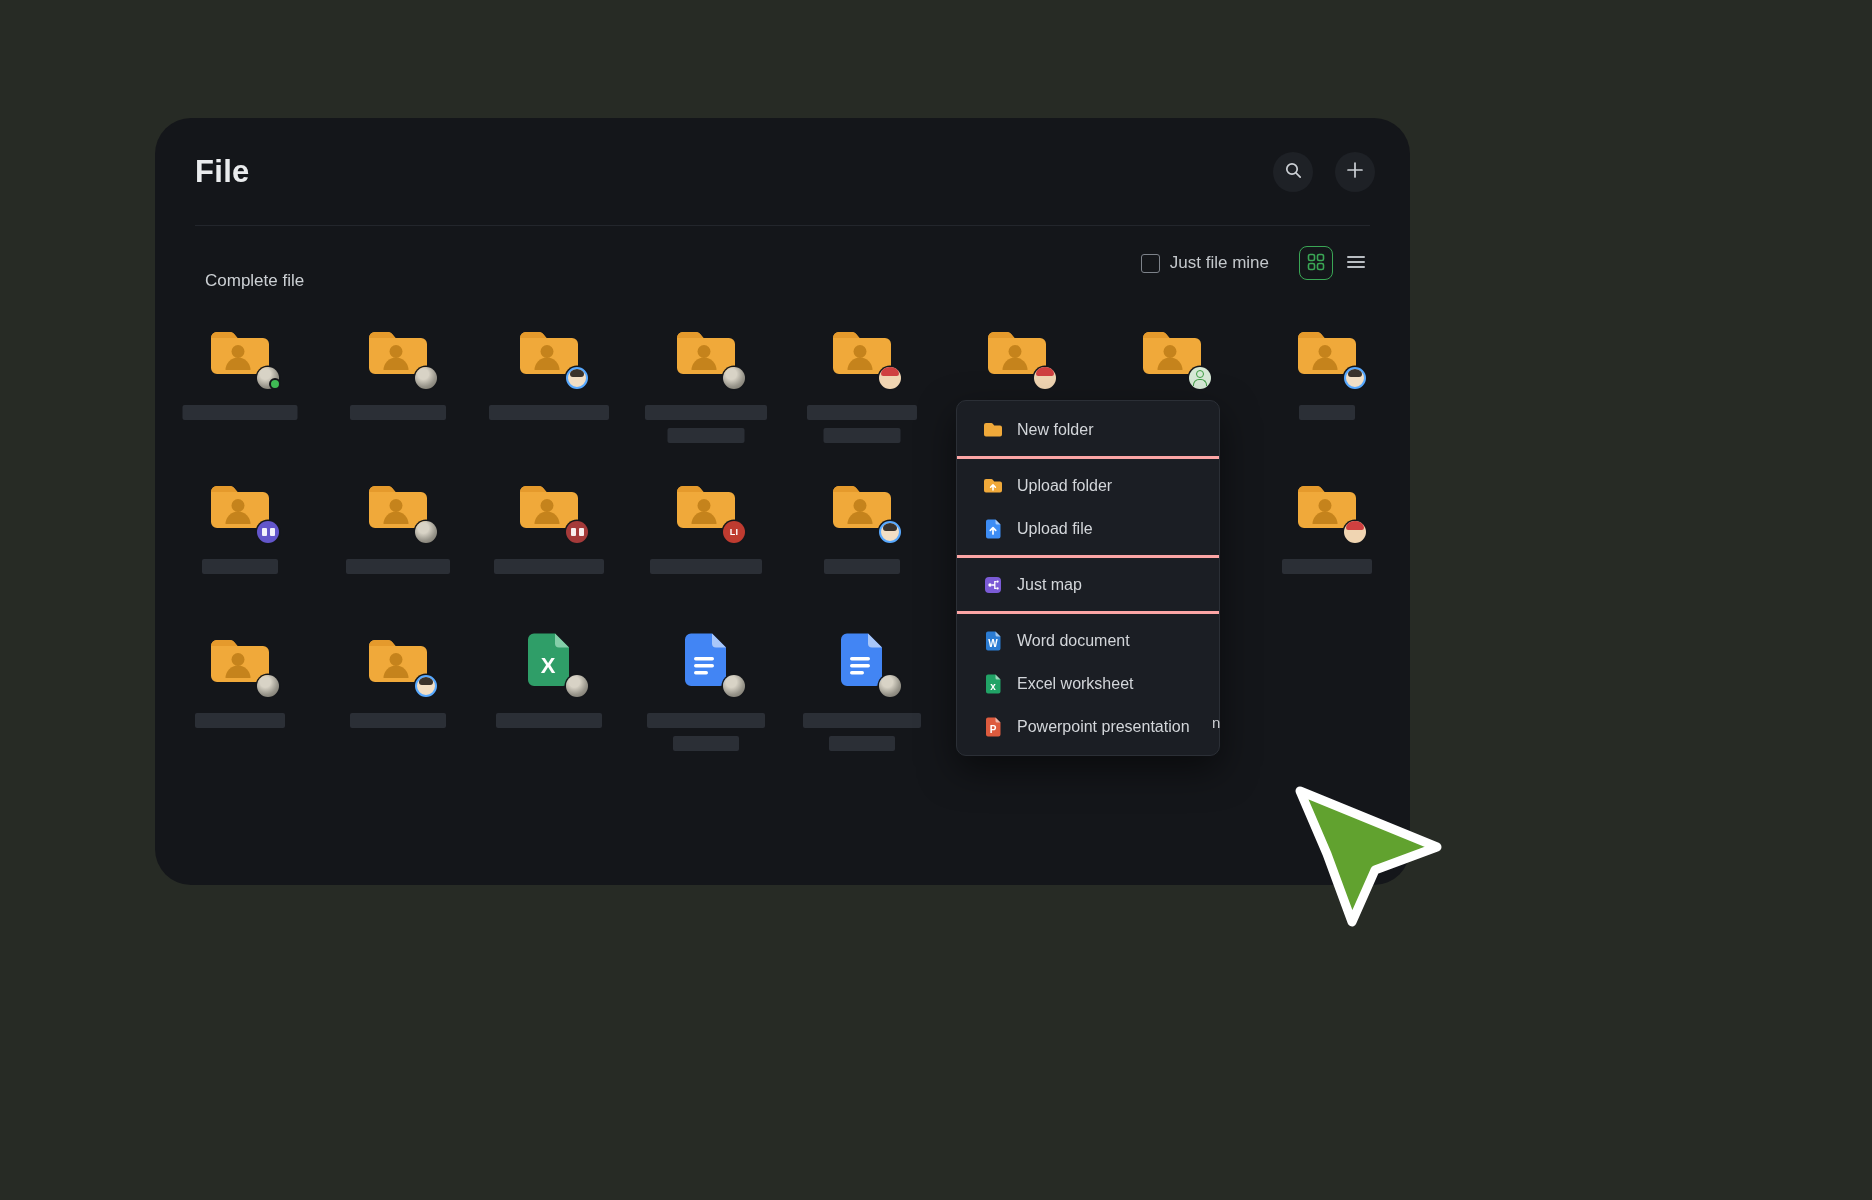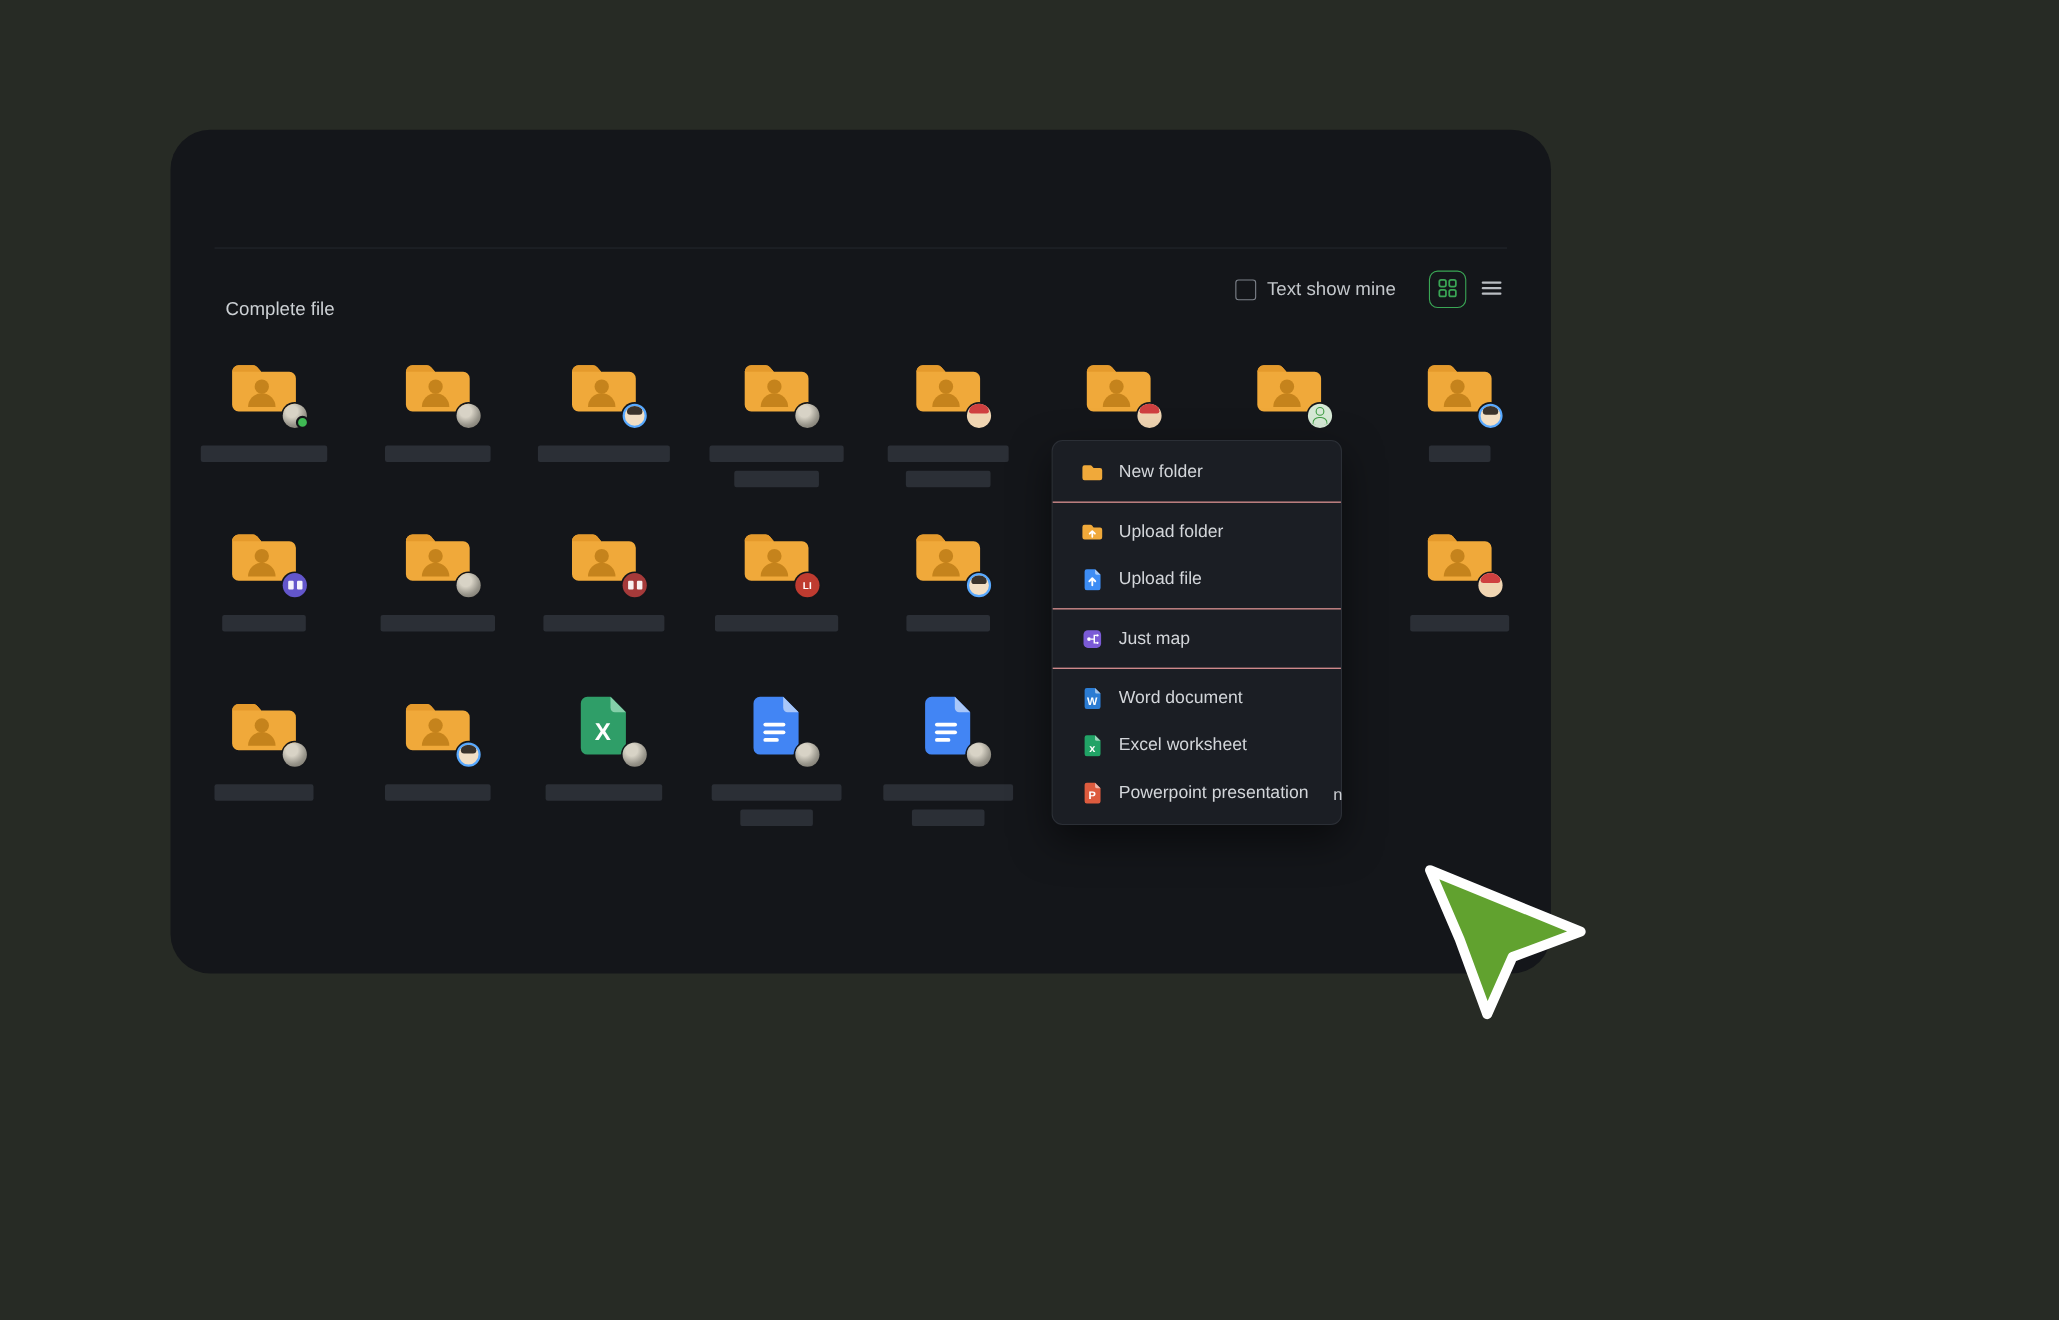--- a/index.html
+++ b/index.html
@@ -56,45 +56,65 @@
   .b-person-green{background:#d6e9d6;flex-direction:column;}
   .b-person-green .ph{width:6px;height:6px;border:1.6px solid #3f9d44;border-radius:50%;}
   .b-person-green .pb{width:12px;height:6px;border:1.6px solid #3f9d44;border-bottom:none;
                       border-radius:6px 6px 0 0;margin-top:1px;}
   .dot{position:absolute;right:-2px;bottom:-1px;width:8px;height:8px;border-radius:50%;
        background:#3fba54;border:2px solid #14161a;}
   
   .menu{position:absolute;left:801px;top:282px;width:264px;background:#1b1e24;
         border:1px solid #2b2f36;border-radius:10px;z-index:10;padding:2px 0;
         box-shadow:0 14px 36px rgba(0,0,0,.5);box-sizing:border-box;}
-  .menu-group{padding:5px 0;border-bottom:1px solid #fca5a5;}
+  .menu-group{padding:5px 0;border-bottom:3px solid #fca5a5;}
   .menu-group:last-child{border-bottom:none;}
   .menu-item{display:flex;align-items:center;gap:14px;height:43px;padding:0 26px;
              cursor:pointer;font-size:16px;color:#d3d6da;}
   .mi-icon{width:20px;height:20px;display:flex;align-items:center;justify-content:center;}
   .mi-icon svg{display:block;}
   
   .fragment{position:absolute;left:1057px;top:596px;font-size:15px;color:#cbced2;z-index:12;}
   
   .cursor{position:absolute;left:1280px;top:770px;width:190px;height:170px;z-index:50;}
 </style>
 </head>
 <body>
 
 <div class="stage">
   <div class="panel">
 
+    <div class="header">
+      <h1 class="page-title">File</h1>
+      <div class="header-actions">
+        <button class="circle-btn">
+          <span>
+            <svg width="18" height="18" viewBox="0 0 18 18">
+              <circle cx="8" cy="8" r="5.2" fill="none" stroke="#ccd0d5" stroke-width="1.7"></circle>
+              <path d="M12.2 12.2 L16.2 16.2" stroke="#ccd0d5" stroke-width="1.7" stroke-linecap="round"></path>
+            </svg>
+          </span>
+        </button>
+        <button class="circle-btn">
+          <span>
+            <svg width="18" height="18" viewBox="0 0 18 18">
+              <path d="M9 2 V16 M2 9 H16" stroke="#ccd0d5" stroke-width="1.7" stroke-linecap="round"></path>
+            </svg>
+          </span>
+        </button>
+      </div>
+    </div>
 
     <div class="divider"></div>
 
     <div class="toolbar">
       <span class="section-label">Complete file</span>
       <div class="toolbar-right">
         <span class="checkbox"></span>
-        <span class="filter-label">Text show mine</span>
+        <span class="filter-label">Just file mine</span>
         <button class="view-btn active">
           <span>
             <svg width="18" height="18" viewBox="0 0 18 18">
               <g fill="none" stroke="#3aa655" stroke-width="1.6">
                 <rect x="1.5" y="1.5" width="6" height="6" rx="1.6"></rect>
                 <rect x="10.5" y="1.5" width="6" height="6" rx="1.6"></rect>
                 <rect x="1.5" y="10.5" width="6" height="6" rx="1.6"></rect>
                 <rect x="10.5" y="10.5" width="6" height="6" rx="1.6"></rect>
               </g>
             </svg>

